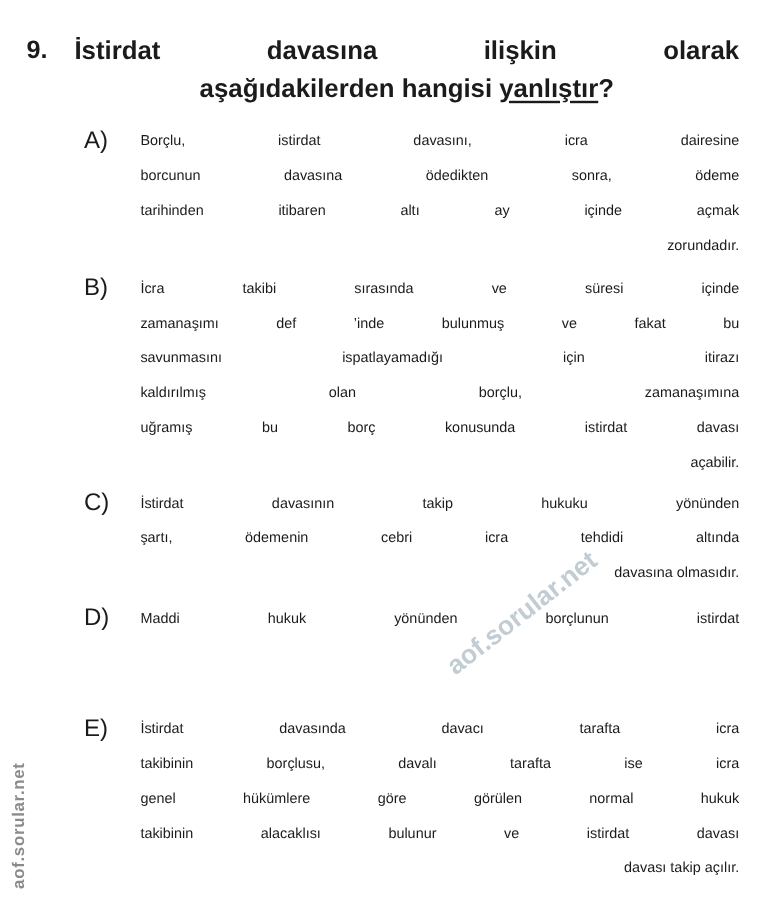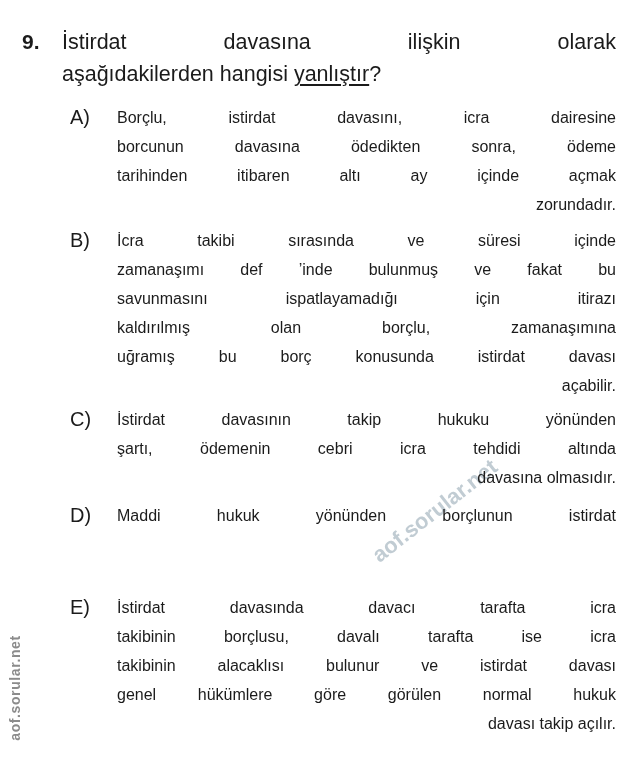--- a/index.html
+++ b/index.html
@@ -50,49 +50,49 @@
     font-size: 21px;
     font-weight: bold;
     line-height: 32px;
     z-index: 2;
   }
   .q-title {
     position: absolute;
     left: 62px; top: 26px;
     width: 554px;
     font-size: 21.5px;
-    font-weight: normal;
+    font-weight: bold;
     line-height: 32px;
     z-index: 2;
   }
   .q-title .jline {
     text-align: justify;
     text-align-last: justify;
   }
-  .q-title .lline { text-align: left; }
+  .q-title .lline { text-align: center; }
   .q-title u { text-underline-offset: 3px; }
 
   
   .opt { position: absolute; left: 0; width: 638px; z-index: 2; }
   .opt-a { top: 103px; }
   .opt-b { top: 226px; }
   .opt-c { top: 405px; }
   .opt-d { top: 501px; }
   .opt-e { top: 593px; }
   .opt .letter {
     position: absolute;
     left: 70px; top: 0;
     font-size: 20px;
     line-height: 29px;
   }
   .opt .lines {
     position: absolute;
     left: 117px; top: 0;
     width: 499px;
-    font-size: 16px;
+    font-size: 12px;
     line-height: 29px;
   }
   .jl { text-align: justify; text-align-last: justify; }
   .ll { text-align: right; }
 </style>
 </head>
 <body>
 
 <div class="page">
 
@@ -143,19 +143,19 @@
     <div class="lines">
       <div class="jl">Maddi hukuk yönünden borçlunun istirdat</div>
     </div>
   </div>
 
   <div class="opt opt-e">
     <div class="letter">E)</div>
     <div class="lines">
       <div class="jl">İstirdat davasında davacı tarafta icra</div>
       <div class="jl">takibinin borçlusu, davalı tarafta ise icra</div>
+      <div class="jl">genel hükümlere göre görülen normal hukuk</div>
       <div class="jl">takibinin alacaklısı bulunur ve istirdat davası</div>
-      <div class="jl">genel hükümlere göre görülen normal hukuk</div>
       <div class="ll">davası takip açılır.</div>
     </div>
   </div>
 
 </div>
 
 </body></html>

